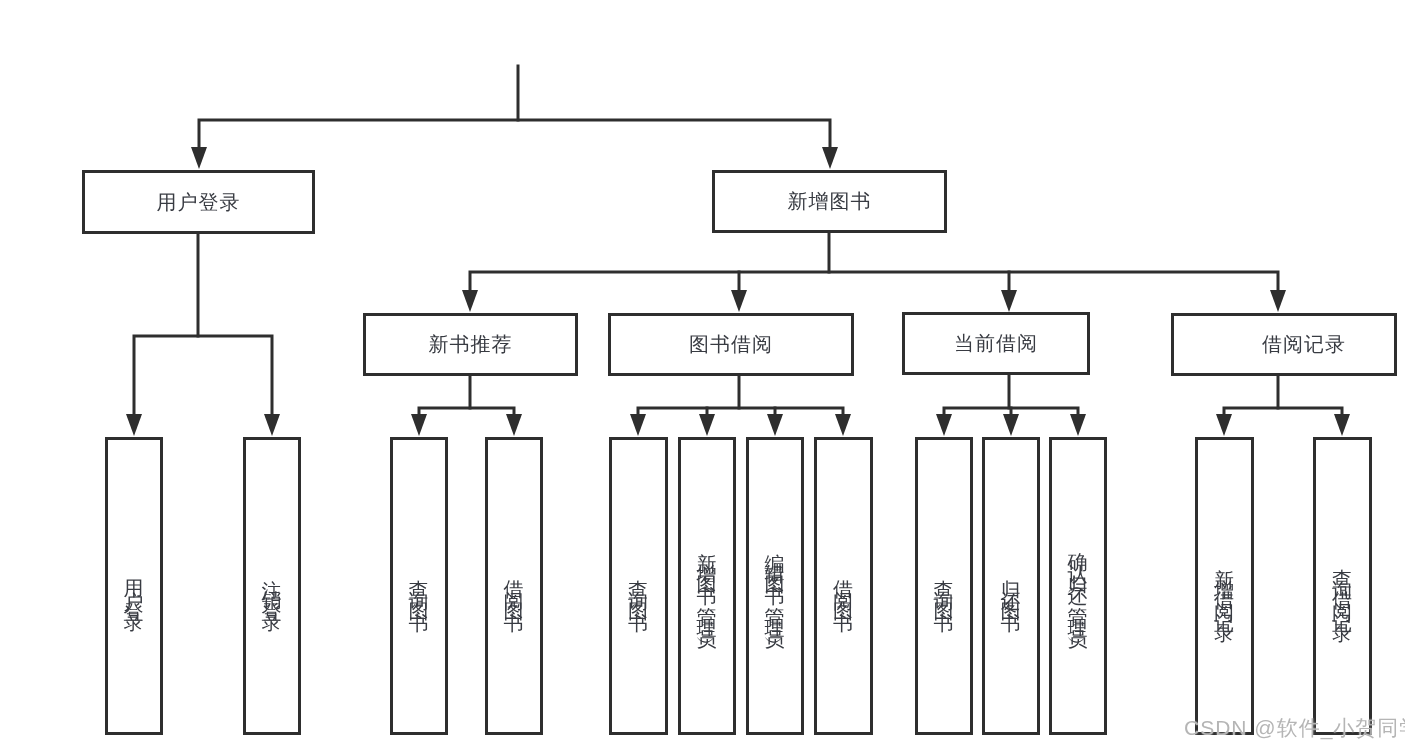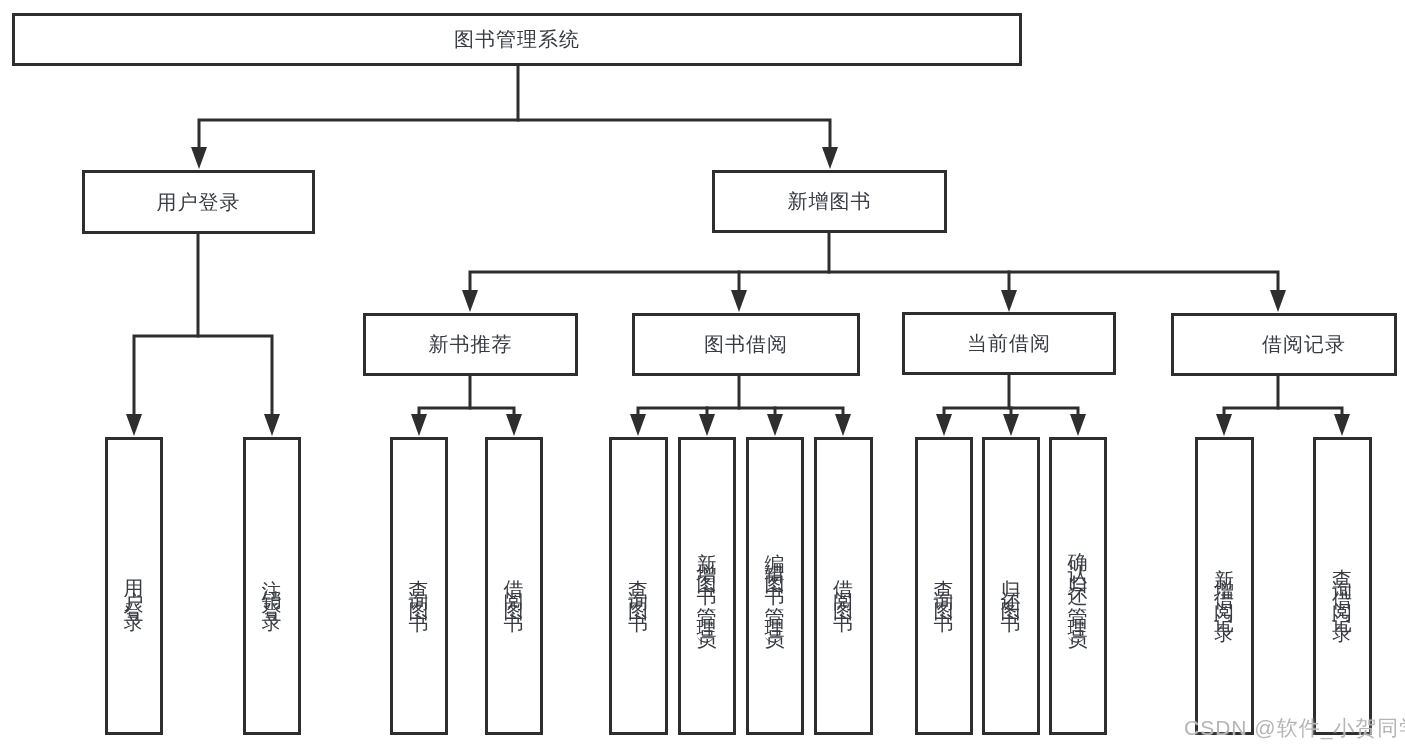--- a/index.html
+++ b/index.html
@@ -128,38 +128,35 @@
     <polygon points="944,436 936,414 952,414"></polygon>
     <polygon points="1011,436 1003,414 1019,414"></polygon>
     <polygon points="1078,436 1070,414 1086,414"></polygon>
 
     <path d="M1278,376 V408"></path>
     <path d="M1224,416 V408 H1342 V416"></path>
     <polygon points="1224,436 1216,414 1232,414"></polygon>
     <polygon points="1342,436 1334,414 1350,414"></polygon>
   </svg>
 
-  <div class="node" style="left:12px; top:13px; width:1010px; height:53px;">
-    <span>图书管理系统</span>
-  </div>
 
   <div class="node" style="left:82px; top:170px; width:233px; height:64px;">
     <span>用户登录</span>
   </div>
   <div class="node" style="left:712px; top:170px; width:235px; height:63px;">
     <span>新增图书</span>
   </div>
 
   <div class="node" style="left:363px; top:313px; width:215px; height:63px;justify-content:center;">
     <span>新书推荐</span>
   </div>
-  <div class="node" style="left:632px; top:313px; width:228px; height:63px;">
+  <div class="node" style="left:608px; top:313px; width:246px; height:63px;">
     <span>图书借阅</span>
   </div>
-  <div class="node" style="left:902px; top:312px; width:214px; height:63px;">
+  <div class="node" style="left:902px; top:312px; width:188px; height:63px;">
     <span>当前借阅</span>
   </div>
   <div class="node" style="left:1171px; top:313px; width:226px; height:63px;padding-left:40px;">
     <span>借阅记录</span>
   </div>
 
   <div class="leaf" style="left:105px;">
     <span class="v-label">用户登录</span>
   </div>
   <div class="leaf" style="left:243px;">

